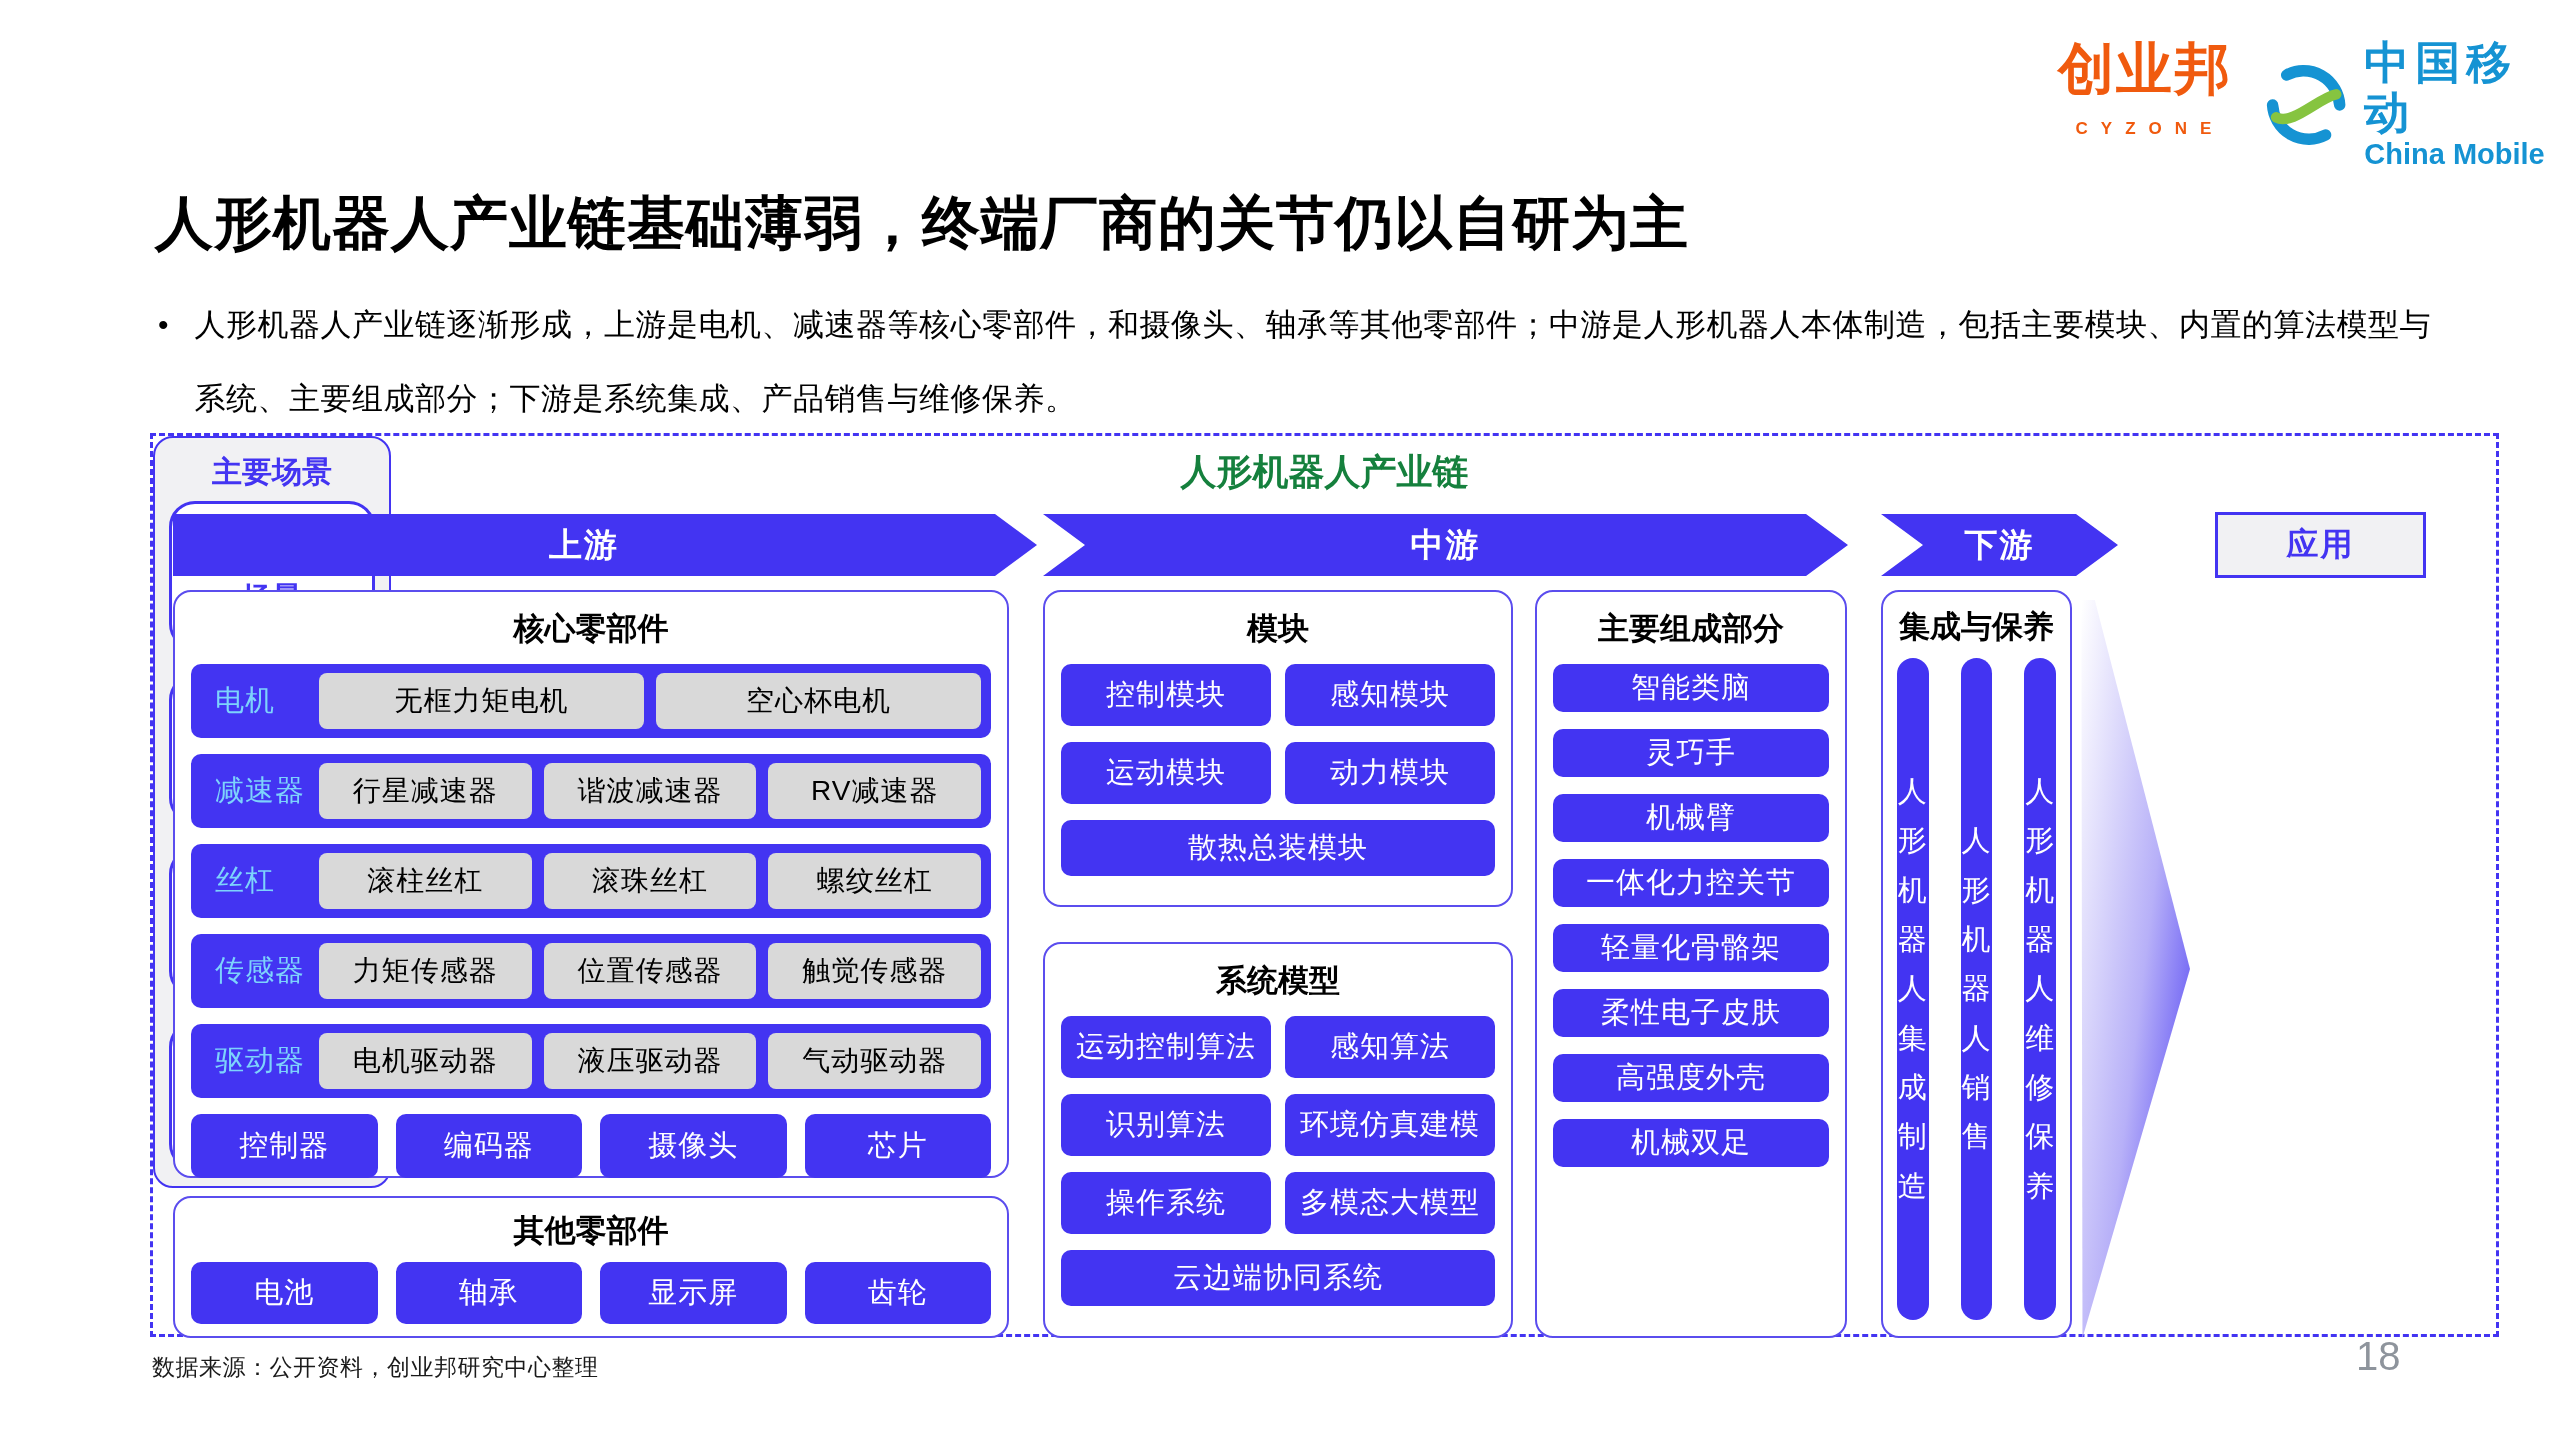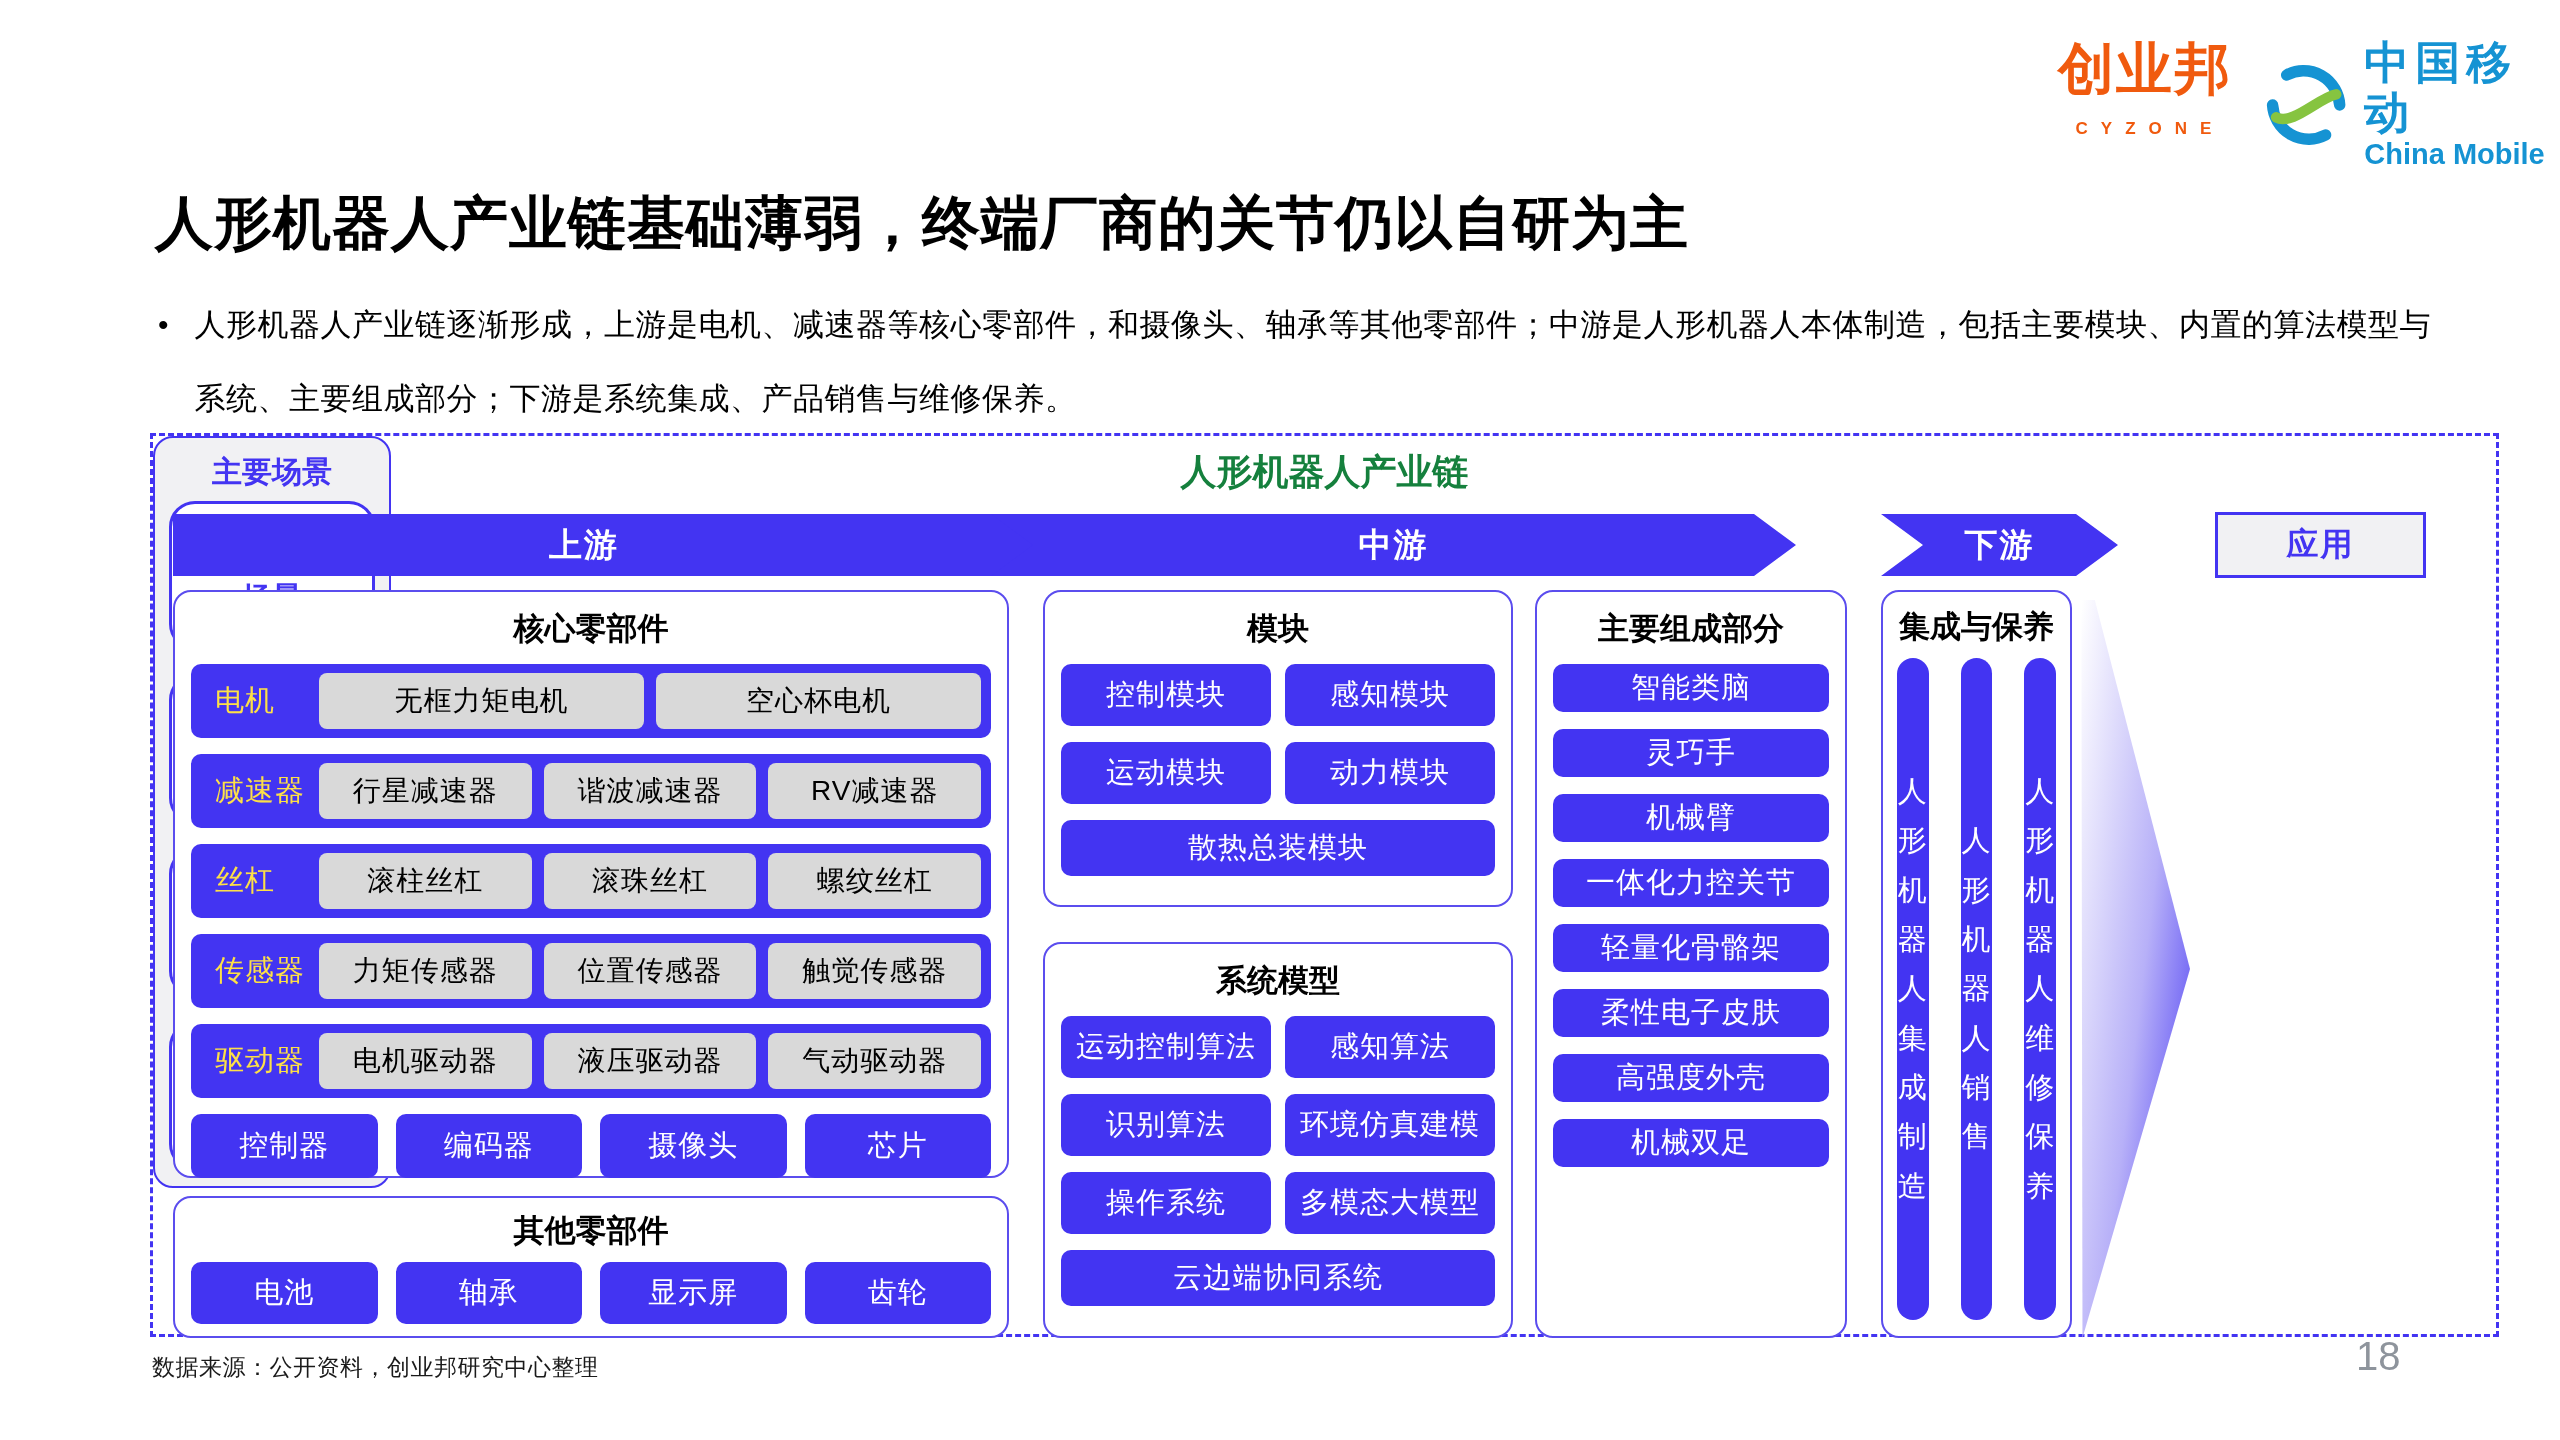--- a/index.html
+++ b/index.html
@@ -22,35 +22,35 @@
   .bullet-text{margin:0;font-size:31px;line-height:74px;letter-spacing:0.5px;}
   
   .diagram{position:absolute;left:150px;top:433px;width:2349px;height:904px;
     border:3px dashed #4334F2;box-sizing:border-box;}
   .diagram-title{position:absolute;left:0;top:12px;width:100%;text-align:center;
     font-size:36px;font-weight:800;color:#15803d;}
   
   .arrow{position:absolute;top:78px;height:62px;background:#4334F2;color:#fff;
     display:flex;align-items:center;justify-content:center;font-size:33px;font-weight:700;letter-spacing:2px;}
   .arrow-up{left:20px;width:864px;clip-path:polygon(0 0,calc(100% - 42px) 0,100% 50%,calc(100% - 42px) 100%,0 100%);padding-right:42px;box-sizing:border-box;}
-  .arrow-mid{left:838px;width:805px;clip-path:polygon(0 0,calc(100% - 42px) 0,100% 50%,calc(100% - 42px) 100%,0 100%,42px 50%);}
+  .arrow-mid{left:890px;width:805px;clip-path:polygon(0 0,calc(100% - 42px) 0,100% 50%,calc(100% - 42px) 100%,0 100%,42px 50%);}
   .arrow-down{left:1728px;width:237px;clip-path:polygon(0 0,calc(100% - 42px) 0,100% 50%,calc(100% - 42px) 100%,0 100%,42px 50%);}
   .app-box{position:absolute;left:2062px;top:76px;width:211px;height:66px;background:#F1F1F3;
     border:3px solid #4334F2;box-sizing:border-box;display:flex;align-items:center;justify-content:center;
     color:#4334F2;font-size:32px;font-weight:700;letter-spacing:2px;}
   
   .panel{position:absolute;background:#fff;border:2px solid #5B4DEE;border-radius:18px;box-sizing:border-box;}
   .panel-title{text-align:center;font-size:31px;font-weight:700;color:#000;margin:16px 0 14px 0;}
   .chip{background:#4334F2;color:#fff;border-radius:10px;display:flex;align-items:center;justify-content:center;
     font-size:29px;letter-spacing:1px;}
   
   .panel-core{left:20px;top:154px;width:836px;height:588px;}
   .core-body{display:flex;flex-direction:column;gap:16px;padding:0 16px;}
   .core-row{background:#4334F2;border-radius:10px;height:74px;display:flex;align-items:center;padding-right:10px;box-sizing:border-box;}
-  .core-label{color:#fde047;font-size:29px;width:128px;padding-left:24px;box-sizing:border-box;flex:0 0 auto;letter-spacing:1px;}
+  .core-label{color:#7dd3fc;font-size:29px;width:128px;padding-left:24px;box-sizing:border-box;flex:0 0 auto;letter-spacing:1px;}
   .core-items{flex:1;display:flex;gap:12px;align-items:center;height:100%;}
   .core-sub{flex:1;background:#D9D9D9;border-radius:8px;height:56px;display:flex;align-items:center;justify-content:center;
     font-size:28px;color:#000;letter-spacing:1px;}
   .solo-row{display:flex;gap:18px;}
   .solo-row .chip{flex:1;height:64px;}
   
   .panel-other{left:20px;top:760px;width:836px;height:142px;}
   .panel-other .panel-title{margin:12px 0 10px 0;}
   .panel-other .solo-row{padding:0 16px;}
   .panel-other .chip{height:62px;}

